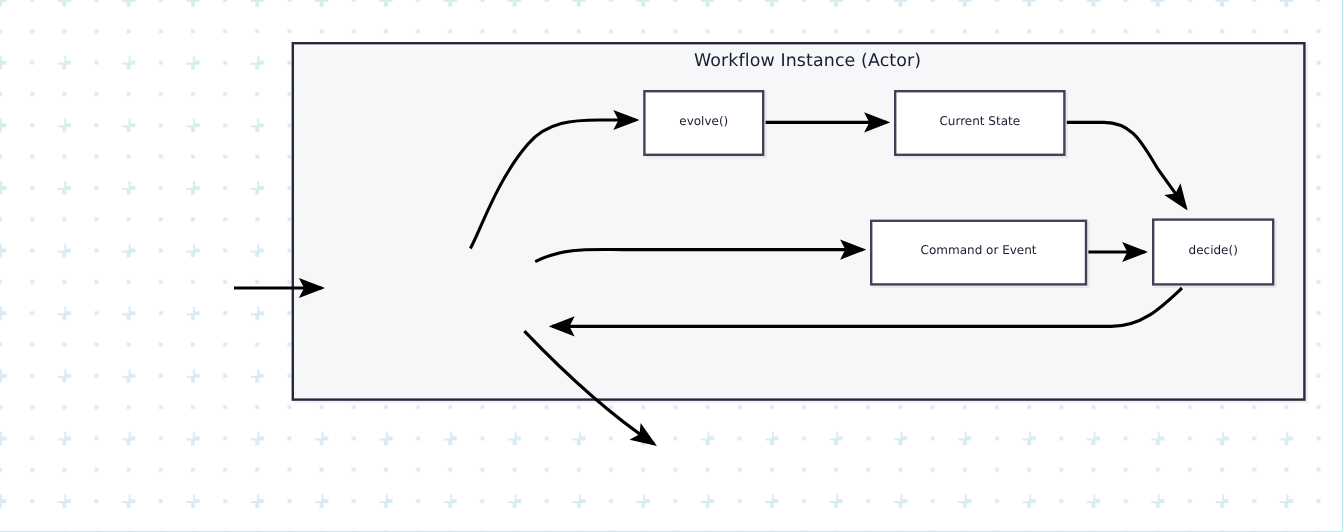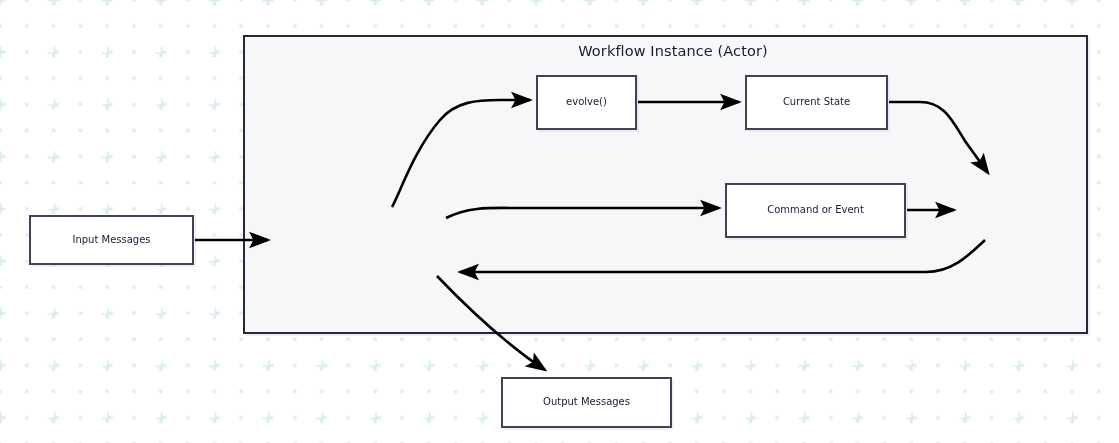--- a/index.html
+++ b/index.html
@@ -120,35 +120,32 @@
       <path d="M 446 218 C 470 206 492 208 520 208 H 719"></path>
 
       <path d="M 907 210 H 954"></path>
 
       <path d="M 985 240 C 968 256 952 272 926 272 H 460"></path>
 
       <path d="M 437 276 C 460 300 500 340 545 370"></path>
     </g>
   </svg>
 
-  <div class="node" style="left:29px; top:215px; width:165px; height:50px;">
-    <span>Input Messages</span>
-  </div>
 
 
   <div class="node" style="left:536px; top:75px; width:101px; height:55px;">
     <span>evolve()</span>
   </div>
 
   <div class="node" style="left:725px; top:183px; width:181px; height:55px;">
     <span>Command or Event</span>
   </div>
 
   <div class="node" style="left:745px; top:75px; width:143px; height:55px;">
     <span>Current State</span>
   </div>
 
+  <div class="node" style="left:960px; top:182px; width:102px; height:56px;">
+    <span>decide()</span>
+  </div>
 
-  <div class="node" style="left:501px; top:377px; width:171px; height:51px;">
-    <span>Output Messages</span>
-  </div>
 
 </div>
 
 </body></html>

